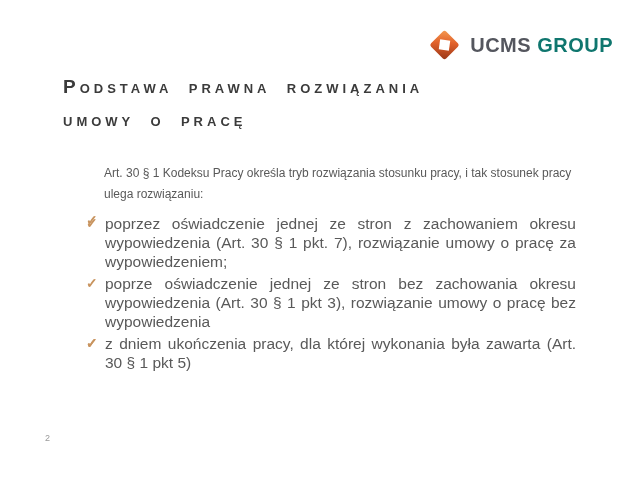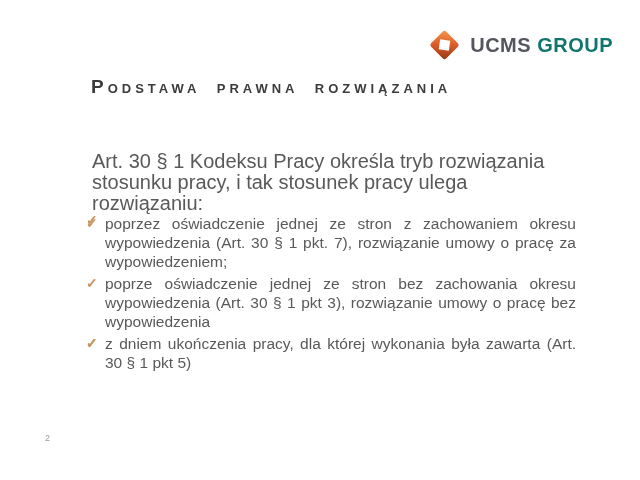--- a/index.html
+++ b/index.html
@@ -46,30 +46,30 @@
     top: 70px;
     margin: 0;
     font-size: 19px;
     line-height: 33px;
     font-weight: bold;
     color: #3b3b3b;
     font-variant: small-caps;
     letter-spacing: 4px;
     word-spacing: 7px;
   }
-  .title-line { display: block; margin-left: 28px; }
+  .title-line { display: block; }
 
   
   .intro {
     position: absolute;
     left: 88px;
     top: 147px;
     width: 490px;
-    margin: 4px;
-    font-size: 20px;
+    margin: 16px;
+    font-size: 12px;
     line-height: 21px;
     color: #595959;
   }
 
   
   .bullets {
     position: absolute;
     left: 88px;
     top: 211px;
     width: 488px;
@@ -122,20 +122,21 @@
       <rect x="14.5" y="14.5" width="11" height="11" fill="#ffffff" transform="rotate(8 20 20)"></rect>
     </svg>
     <span class="logo-text">
       <span class="logo-ucms">UCMS</span>
       <span class="logo-group">GROUP</span>
     </span>
   </div>
 
   <h1 class="title">
     <span class="title-line">Podstawa prawna rozwiązania</span>
+    <span class="title-line">umowy o pracę</span>
   </h1>
 
   <p class="intro">Art. 30 § 1 Kodeksu Pracy określa tryb rozwiązania stosunku pracy, i tak stosunek pracy ulega rozwiązaniu:</p>
 
   <ul class="bullets">
     <li>
       <span class="check">✓</span>
     </li>
     <li>
       <span class="check">✓</span>

